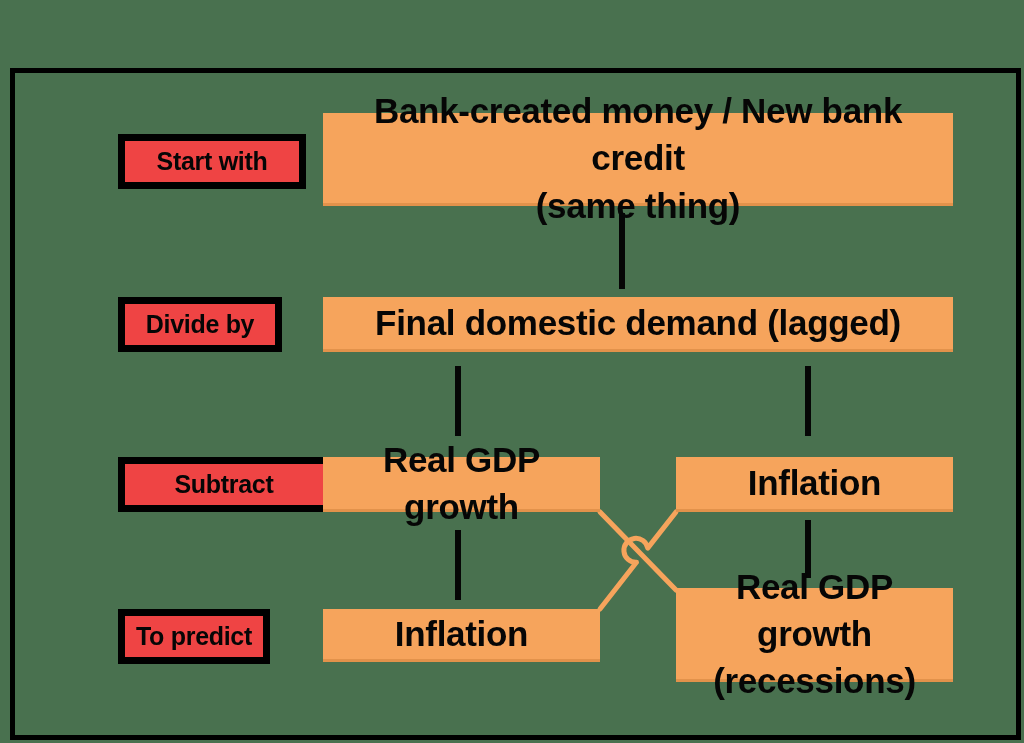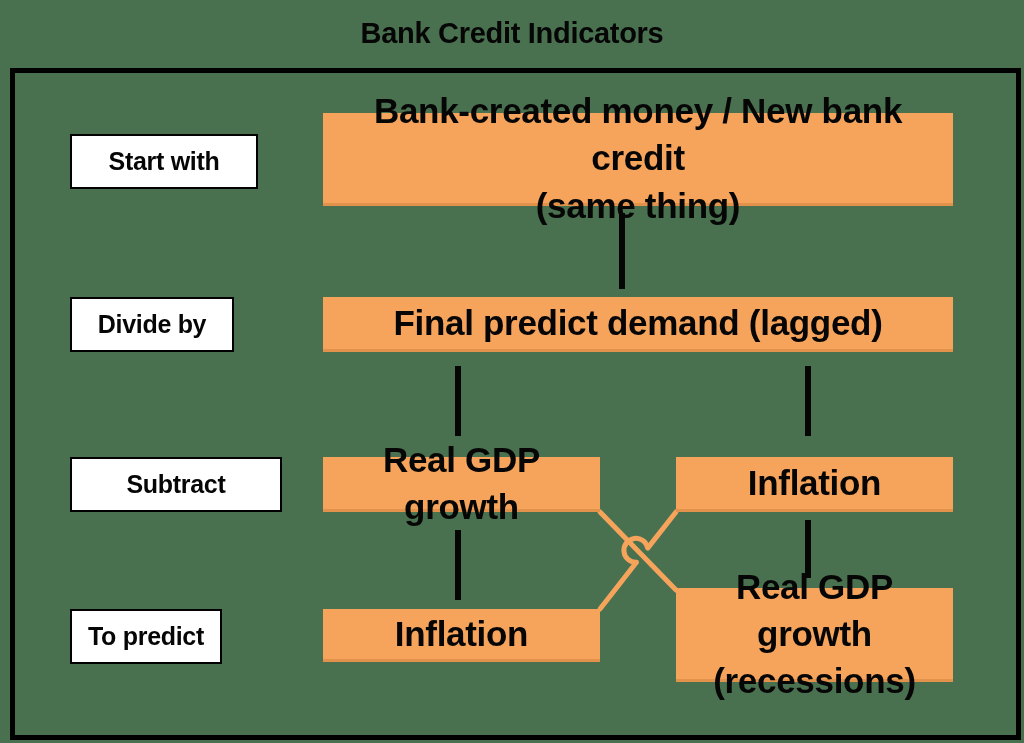--- a/index.html
+++ b/index.html
@@ -16,21 +16,21 @@
   .frame{
     position:absolute;left:10px;top:68px;width:1011px;height:672px;
     border:5px solid #000;box-sizing:border-box;
   }
   .box{
     position:absolute;box-sizing:border-box;
     display:flex;align-items:center;justify-content:center;text-align:center;
     white-space:pre-line;line-height:1.35;letter-spacing:-0.3px;
   }
   .peach{
-    background:#ffffff;border:2px solid #000000;font-size:25px;
+    background:#ef4444;border:7px solid #000000;font-size:25px;margin-left:48px;
   }
   .orange{
     background:#f6a45c;border-bottom:3px solid #e2924b;font-size:35px;
   }
   
   .lbl-1{left:70px;top:134px;width:188px;height:55px;}
   .lbl-2{left:70px;top:297px;width:164px;height:55px;}
   .lbl-3{left:70px;top:457px;width:212px;height:55px;}
   .lbl-4{left:70px;top:609px;width:152px;height:55px;}
   
@@ -47,21 +47,20 @@
   .c2r{left:805px;top:366px;height:70px;}
   .c3l{left:455px;top:530px;height:70px;}
   .c3r{left:805px;top:520px;height:58px;}
   .cross-svg{position:absolute;left:0;top:0;width:1024px;height:743px;pointer-events:none;}
 </style>
 </head>
 <body>
 
 <div class="stage">
 
-  <div class="title">Bank Credit Indicators</div>
 
   <div class="frame"></div>
 
   <svg class="cross-svg" viewBox="0 0 1024 743">
     <path d="M 600,512 L 676,590" fill="none" stroke="#f6a45c" stroke-width="5" stroke-linecap="round"></path>
     <path d="M 676,512 L 647.7,548.1 A 12 12 0 1 0 636.5,562.3 L 600,609" fill="none" stroke="#f6a45c" stroke-width="5" stroke-linecap="round" stroke-linejoin="round"></path>
   </svg>
 
   <div class="vline c1"></div>
   <div class="vline c2l"></div>
@@ -69,20 +68,20 @@
   <div class="vline c3l"></div>
   <div class="vline c3r"></div>
 
   <div class="box peach lbl-1">Start with</div>
   <div class="box peach lbl-2">Divide by</div>
   <div class="box peach lbl-3">Subtract</div>
   <div class="box peach lbl-4">To predict</div>
 
   <div class="box orange bx-1">Bank-created money / New bank credit
 (same thing)</div>
-  <div class="box orange bx-2">Final predict demand (lagged)</div>
+  <div class="box orange bx-2">Final domestic demand (lagged)</div>
   <div class="box orange bx-3a">Real GDP growth</div>
   <div class="box orange bx-3b">Inflation</div>
   <div class="box orange bx-4a">Inflation</div>
   <div class="box orange bx-4b">Real GDP growth
 (recessions)</div>
 
 </div>
 
 </body></html>

